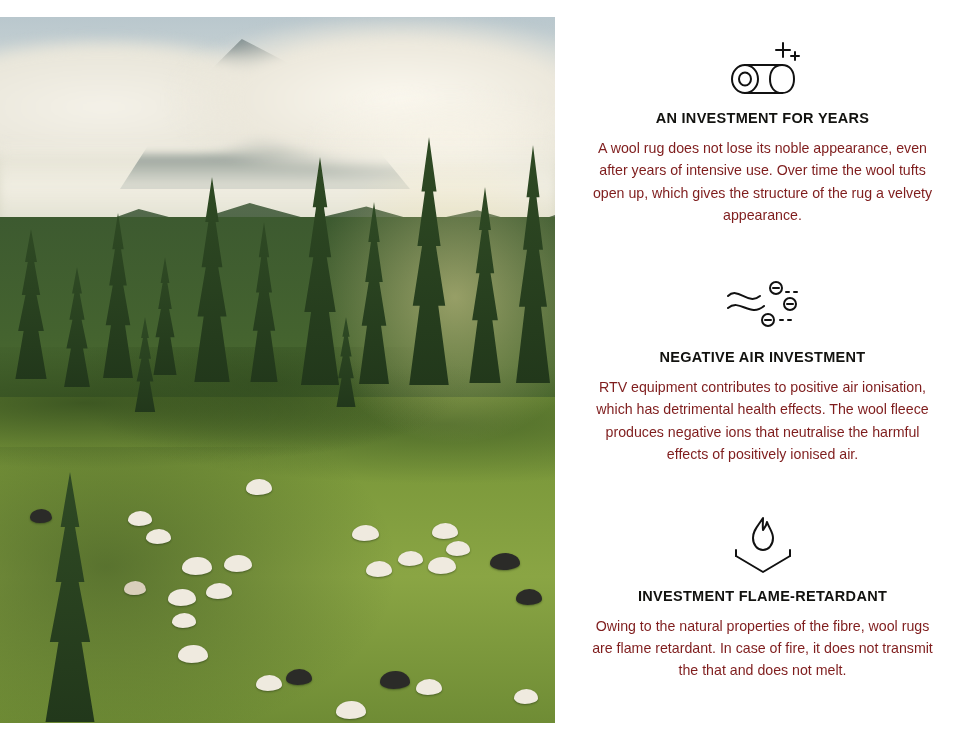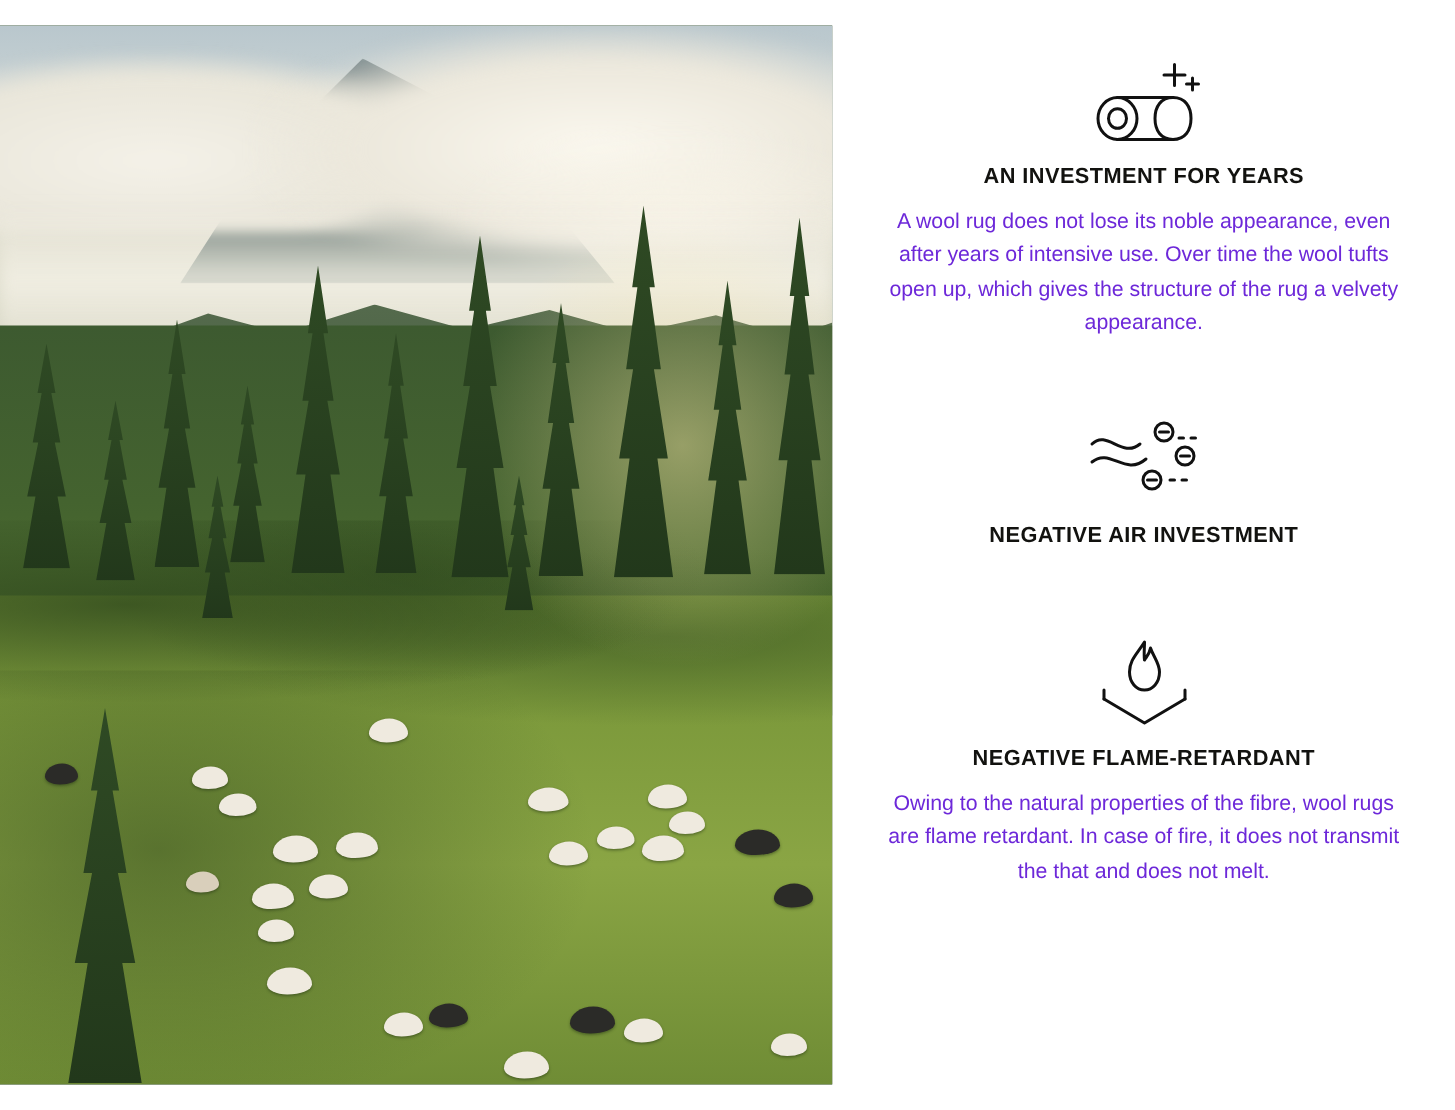--- a/index.html
+++ b/index.html
@@ -139,21 +139,21 @@
   .feature-title {
     font-size: 14.5px;
     font-weight: bold;
     letter-spacing: .3px;
     color: #12120f;
     margin: 0 0 11px 0;
   }
   .feature-body {
     font-size: 14.2px;
     line-height: 1.58;
-    color: #6d28d9;
+    color: #7f1d1d;
     margin: 0 auto;
     max-width: 352px;
   }
   .spacer-sm { height: 8px; }
 </style>
 </head>
 <body>
 
 <div class="page">
 
@@ -244,30 +244,31 @@
           <path d="M53 14 H59"></path>
           <circle cx="70" cy="30" r="6"></circle>
           <path d="M67 30 H73"></path>
           <circle cx="48" cy="46" r="6"></circle>
           <path d="M45 46 H51"></path>
           <path d="M60 46 H72" stroke-dasharray="3 5"></path>
           <path d="M66 18 H80" stroke-dasharray="3 5"></path>
         </svg>
       </div>
       <div class="feature-title">NEGATIVE AIR INVESTMENT</div>
+      <p class="feature-body">RTV equipment contributes to positive air ionisation, which has detrimental health effects. The wool fleece produces negative ions that neutralise the harmful effects of positively ionised air.</p>
     </div>
 
     <div class="spacer-sm"></div>
 
     <div class="feature">
       <div class="feature-icon">
         <svg width="86" height="66" viewBox="0 0 86 66" fill="none" stroke="#111111" stroke-width="2" stroke-linecap="round" stroke-linejoin="round">
           <path d="M43 6 C38 14 33 18 33 26 C33 33 37.5 38 43 38 C48.5 38 53 33 53 26 C53 20 49 16 47 10 C46 15 44 16 43 18 C42.5 14 43 10 43 6 Z"></path>
           <path d="M16 44 L43 60 L70 44"></path>
           <path d="M16 44 L16 38 M70 44 L70 38"></path>
         </svg>
       </div>
-      <div class="feature-title">NEGATIVE FLAME-RETARDANT</div>
+      <div class="feature-title">INVESTMENT FLAME-RETARDANT</div>
       <p class="feature-body">Owing to the natural properties of the fibre, wool rugs are flame retardant. In case of fire, it does not transmit the that and does not melt.</p>
     </div>
 
   </div>
 </div>
 
 </body></html>

